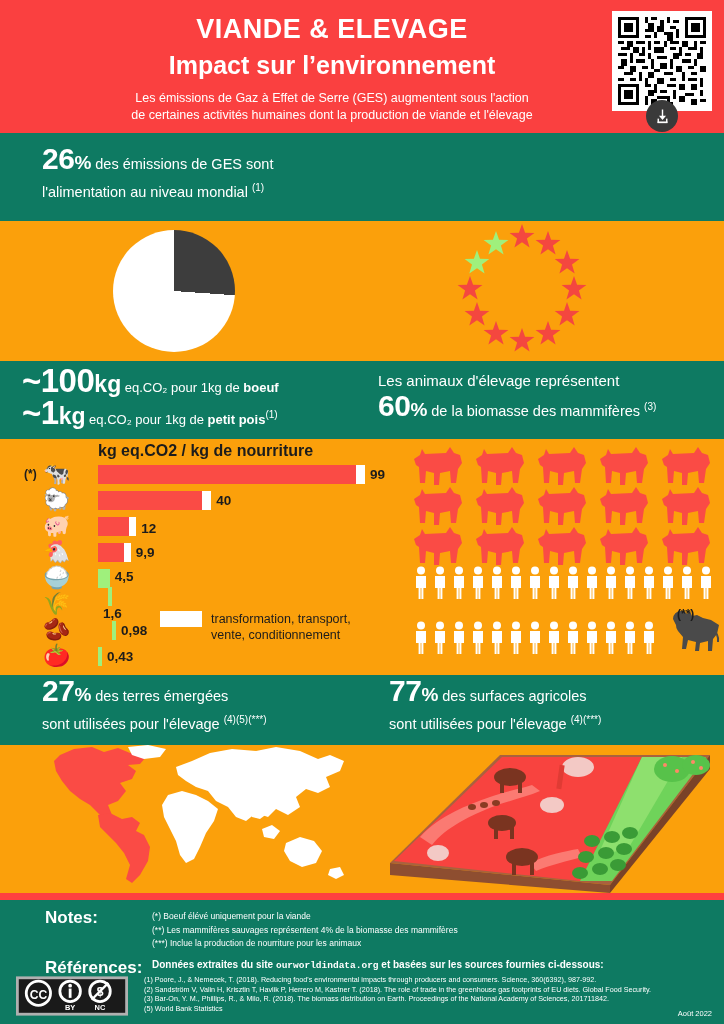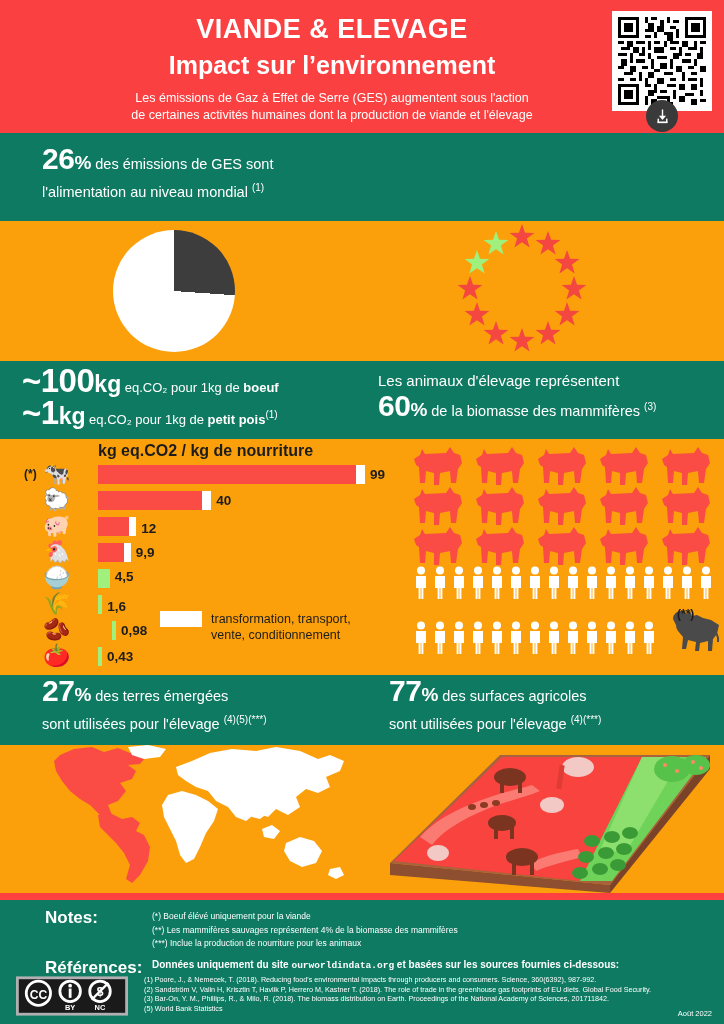--- a/index.html
+++ b/index.html
@@ -340,21 +340,21 @@
           </div>
           <div class="bar-row" style="top: 126px;">
             <div class="bar-icon" style="position: absolute; left: 26px; width: 62px;">🍚</div>
             <div style="position: absolute; left: 98px; display: flex; align-items: flex-start;">
               <div class="bar" style="width: 11.7273px; background: rgb(159, 240, 124);"></div>
               <div class="bar-val">4,5</div>
             </div>
           </div>
           <div class="bar-row" style="top: 152px;">
             <div class="bar-icon" style="position: absolute; left: 26px; width: 62px;">🌾</div>
-            <div style="position: absolute; left: 98px; display: flex; align-items: flex-end;">
+            <div style="position: absolute; left: 98px; display: flex; align-items: center; flex-direction: column;">
               <div class="bar" style="width: 4.1697px; background: rgb(159, 240, 124);"></div>
               <div class="bar-val">1,6</div>
             </div>
           </div>
           <div class="bar-row" style="top: 178px;">
             <div class="bar-icon" style="position: absolute; left: 26px; width: 62px;">🫘</div>
             <div style="position: absolute; left: 112px; display: flex; align-items: center;">
               <div class="bar" style="width: 4px; background: rgb(159, 240, 124);"></div>
               <div class="bar-val">0,98</div>
             </div>
@@ -738,21 +738,21 @@
 
   <div class="notes">
     <div class="notes-label">Notes:</div>
     <div class="note-list" id="note-list">
         <div>(*) Boeuf élévé uniquement pour la viande</div>
         <div>(**) Les mammifères sauvages représentent 4% de la biomasse des mammifères</div>
         <div>(***) Inclue la production de nourriture pour les animaux</div>
       </div>
     <div class="refs-label">Références:</div>
     <div class="ref-intro">
-      <span>Données uniquement du site </span><span class="mono">ourworldindata.org</span><span> et basées sur les sources fournies ci-dessous:</span>
+      <span>Données extraites du site </span><span class="mono">ourworldindata.org</span><span> et basées sur les sources fournies ci-dessous:</span>
     </div>
     <div class="ref-list" id="ref-list">
         <div>(1) Poore, J., &amp; Nemecek, T. (2018). Reducing food's environmental impacts through producers and consumers. Science, 360(6392), 987-992.</div>
         <div>(2) Sandström V, Valin H, Krisztin T, Havlik P, Herrero M, Kastner T. (2018). The role of trade in the greenhouse gas footprints of EU diets. Global Food Security.</div>
         <div>(3) Bar-On, Y. M., Phillips, R., &amp; Milo, R. (2018). The biomass distribution on Earth. Proceedings of the National Academy of Sciences, 201711842.</div>
         <div>(5) World Bank Statistics</div>
       </div>
     <div class="date-stamp">Août 2022</div>
     <svg class="cc-badge" viewBox="0 0 120 42">
       <rect x="0" y="0" width="120" height="42" fill="#b0b0b0"></rect>

